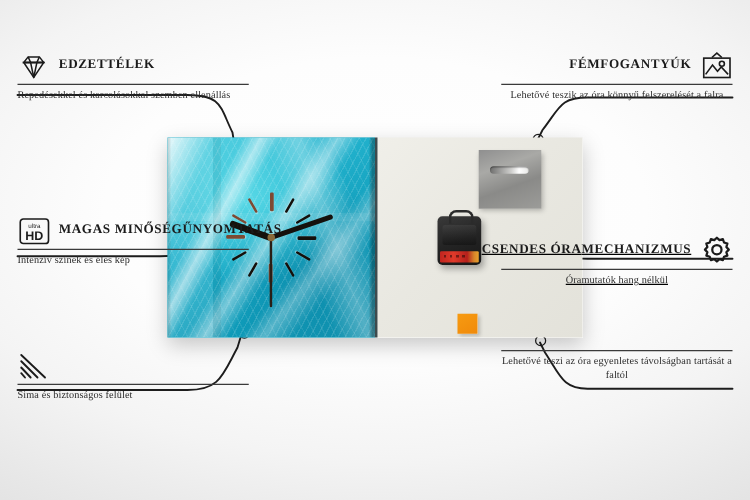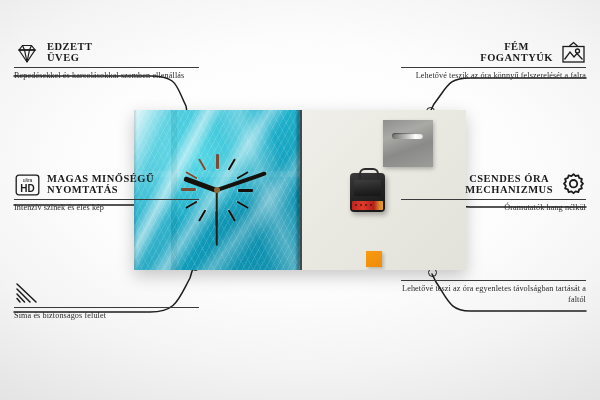--- a/index.html
+++ b/index.html
@@ -194,21 +194,21 @@
   }
   .callout .head {
     display: flex;
     align-items: center;
     gap: 7px;
     padding-bottom: 3px;
   }
   .callout.right .head { justify-content: flex-end; }
   .callout .titles {
     display: flex;
-    flex-direction: column;
+    flex-direction: row;
     line-height: 1.06;
   }
   .callout .t1, .callout .t2 {
     font-size: 10.5px;
     letter-spacing: 0.5px;
     color: #1b1b1b;
     font-weight: bold;
     white-space: nowrap;
   }
   .callout.right .titles { align-items: center; }
@@ -217,21 +217,21 @@
     border-top: 1px solid #3a3a3a;
     width: 100%;
   }
   .callout .desc {
     font-size: 8.2px;
     line-height: 1.32;
     color: #2b2b2b;
     padding-top: 3px;
     letter-spacing: 0.1px;
   }
-  .callout.right .desc { text-align: right; }
+  .callout.right .desc { text-align: center; }
   .ico {
     width: 26px; height: 24px;
     flex: 0 0 26px;
     display: flex; align-items: flex-end; justify-content: center;
   }
   .ico svg { display: block; }
 
   
   #leads { position: absolute; inset: 0; pointer-events: none; }
   .dot {
@@ -336,21 +336,21 @@
             <g fill="none" stroke="#1b1b1b" stroke-width="1.2">
               <path d="M4 7 L12 19 L20 7 Z"></path>
               <path d="M4 7 L7.5 2.5 L16.5 2.5 L20 7 Z"></path>
               <path d="M7.5 2.5 L9.5 7 L12 19 L14.5 7 L16.5 2.5"></path>
               <path d="M4 7 L20 7"></path>
             </g>
           </svg>
       </span>
       <span class="titles">
         <span class="t1">EDZETT</span>
-        <span class="t2">ÜVEG</span>
+        <span class="t2">ÉLEK</span>
       </span>
     </div>
     <div class="rule"></div>
     <div class="desc">Repedésekkel és karcolásokkal szemben ellenállás</div>
   </div>
 
   <div class="callout left" style="left:14px; top:172px;">
     <div class="head">
       <span class="ico">
         <svg width="25" height="22" viewBox="0 0 25 22">
@@ -399,21 +399,21 @@
           <path d="M3.5 18.5 L9 11 L13 16 L16 12.5 L21.5 18.5"></path>
           <circle cx="16.5" cy="10" r="2"></circle>
         </g>
           </svg>
       </span>
     </div>
     <div class="rule"></div>
     <div class="desc">Lehetővé teszik az óra könnyű felszerelését a falra</div>
   </div>
 
-  <div class="callout right" style="left:401px; top:172px;">
+  <div class="callout right" style="left:401px; top:188px;text-decoration:underline;">
     <div class="head">
       <span class="titles">
         <span class="t1">CSENDES ÓRA</span>
         <span class="t2">MECHANIZMUS</span>
       </span>
       <span class="ico">
         <svg width="25" height="24" viewBox="0 0 25 24">
             <g fill="none" stroke="#1b1b1b" stroke-width="1.8" stroke-linejoin="round">
           <path d="M12.5 2.2 L14.6 4.1 L17.3 3.3 L18.2 6 L20.9 6.9 L20.1 9.6 L22 11.7 L20.1 13.8 L20.9 16.5 L18.2 17.4 L17.3 20.1 L14.6 19.3 L12.5 21.2 L10.4 19.3 L7.7 20.1 L6.8 17.4 L4.1 16.5 L4.9 13.8 L3 11.7 L4.9 9.6 L4.1 6.9 L6.8 6 L7.7 3.3 L10.4 4.1 Z"></path>
           <circle cx="12.5" cy="11.7" r="3.7"></circle>

